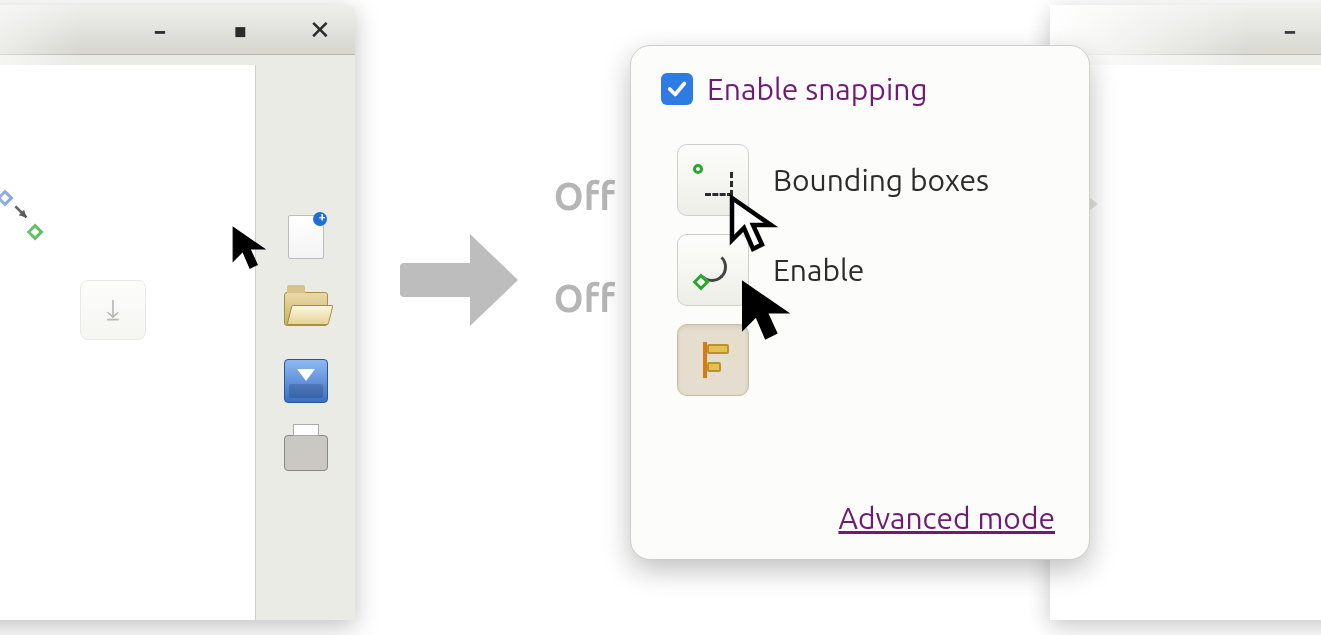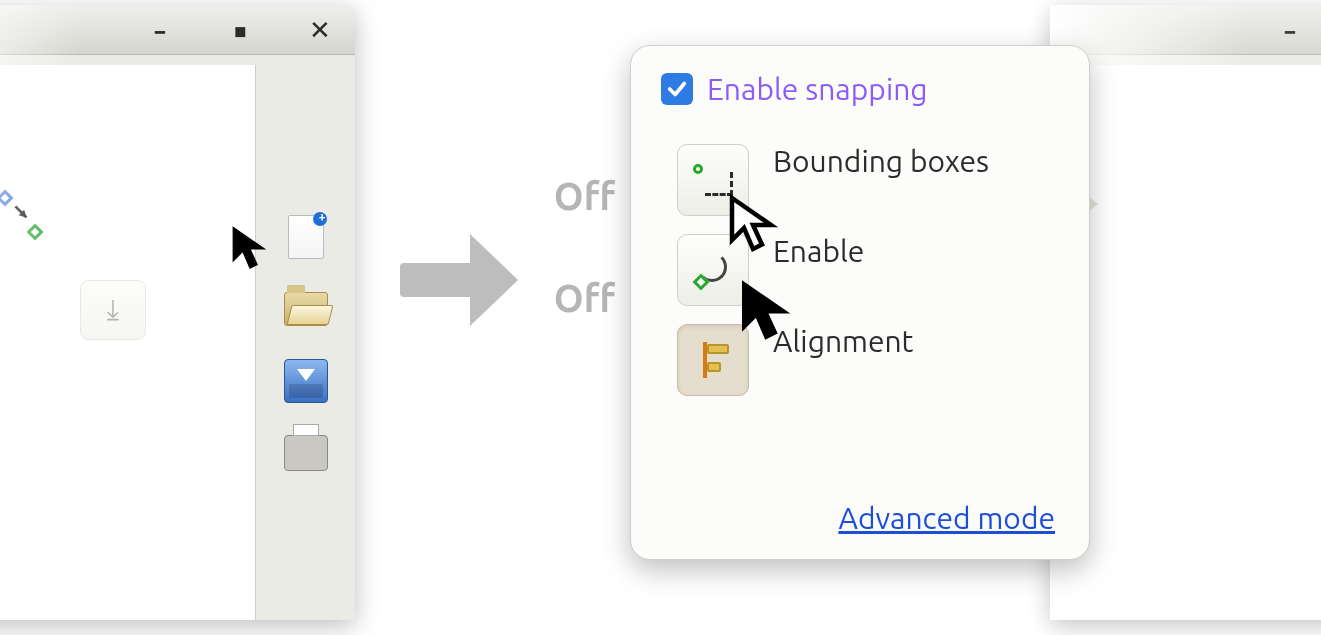--- a/index.html
+++ b/index.html
@@ -266,25 +266,25 @@
     display:flex; align-items:center; gap:14px;
     margin-bottom: 38px;
   }
   .checkbox {
     width:32px; height:32px;
     background:#2e7be4;
     border-radius:6px;
     display:flex; align-items:center; justify-content:center;
   }
   .checkbox svg { width:22px; height:22px; }
-  .pop-title { font-size:30px; color:#8b5cf6; }
+  .pop-title { font-size:30px; color:#701a75; }
 
   .option-list { display:flex; flex-direction:column; gap:18px; margin-left:16px; }
   .opt {
-    display:flex; gap:24px;
+    display:flex; align-items:center; gap:24px;
   }
   .opt .btn {
     width:72px; height:72px;
     border:1px solid #cfcfc7;
     border-radius:10px;
     background:linear-gradient(#fdfdfb,#eeeee8);
     display:flex; align-items:center; justify-content:center;
   }
   .opt .btn.active {
     background:#e5ddcd;
@@ -331,21 +331,21 @@
     position:absolute; height:10px; background:#e6bf51; border:2px solid #b7942c; border-radius:2px;
   }
   .ico-align .r1 { top:2px; left:14px; width:22px; }
   .ico-align .r2 { top:20px; left:14px; width:14px; }
 
   .advanced-link {
     position:absolute; bottom:24px; right:34px;
   }
   .advanced-link a {
     font-size:30px;
-    color:#1d4ed8;
+    color:#701a75;
     text-decoration: underline;
   }
 
   
   .cursor {
     position:absolute;
     width:40px; height:48px;
     pointer-events:none;
   }
   .cursor svg { width:100%; height:100%; overflow:visible; }
@@ -457,21 +457,20 @@
       <span class="opt-label">Enable</span>
     </div>
 
     <div class="opt">
       <div class="btn active">
         <div class="ico-align">
             <span class="r1"></span>
             <span class="r2"></span>
           </div>
       </div>
-      <span class="opt-label">Alignment</span>
     </div>
 
   </div>
 
   <div class="advanced-link">
     <a href="#">Advanced mode</a>
   </div>
 </div>
 
 <div class="cursor outline" style="top:195px; left:728px; width:50px; height:60px;">

